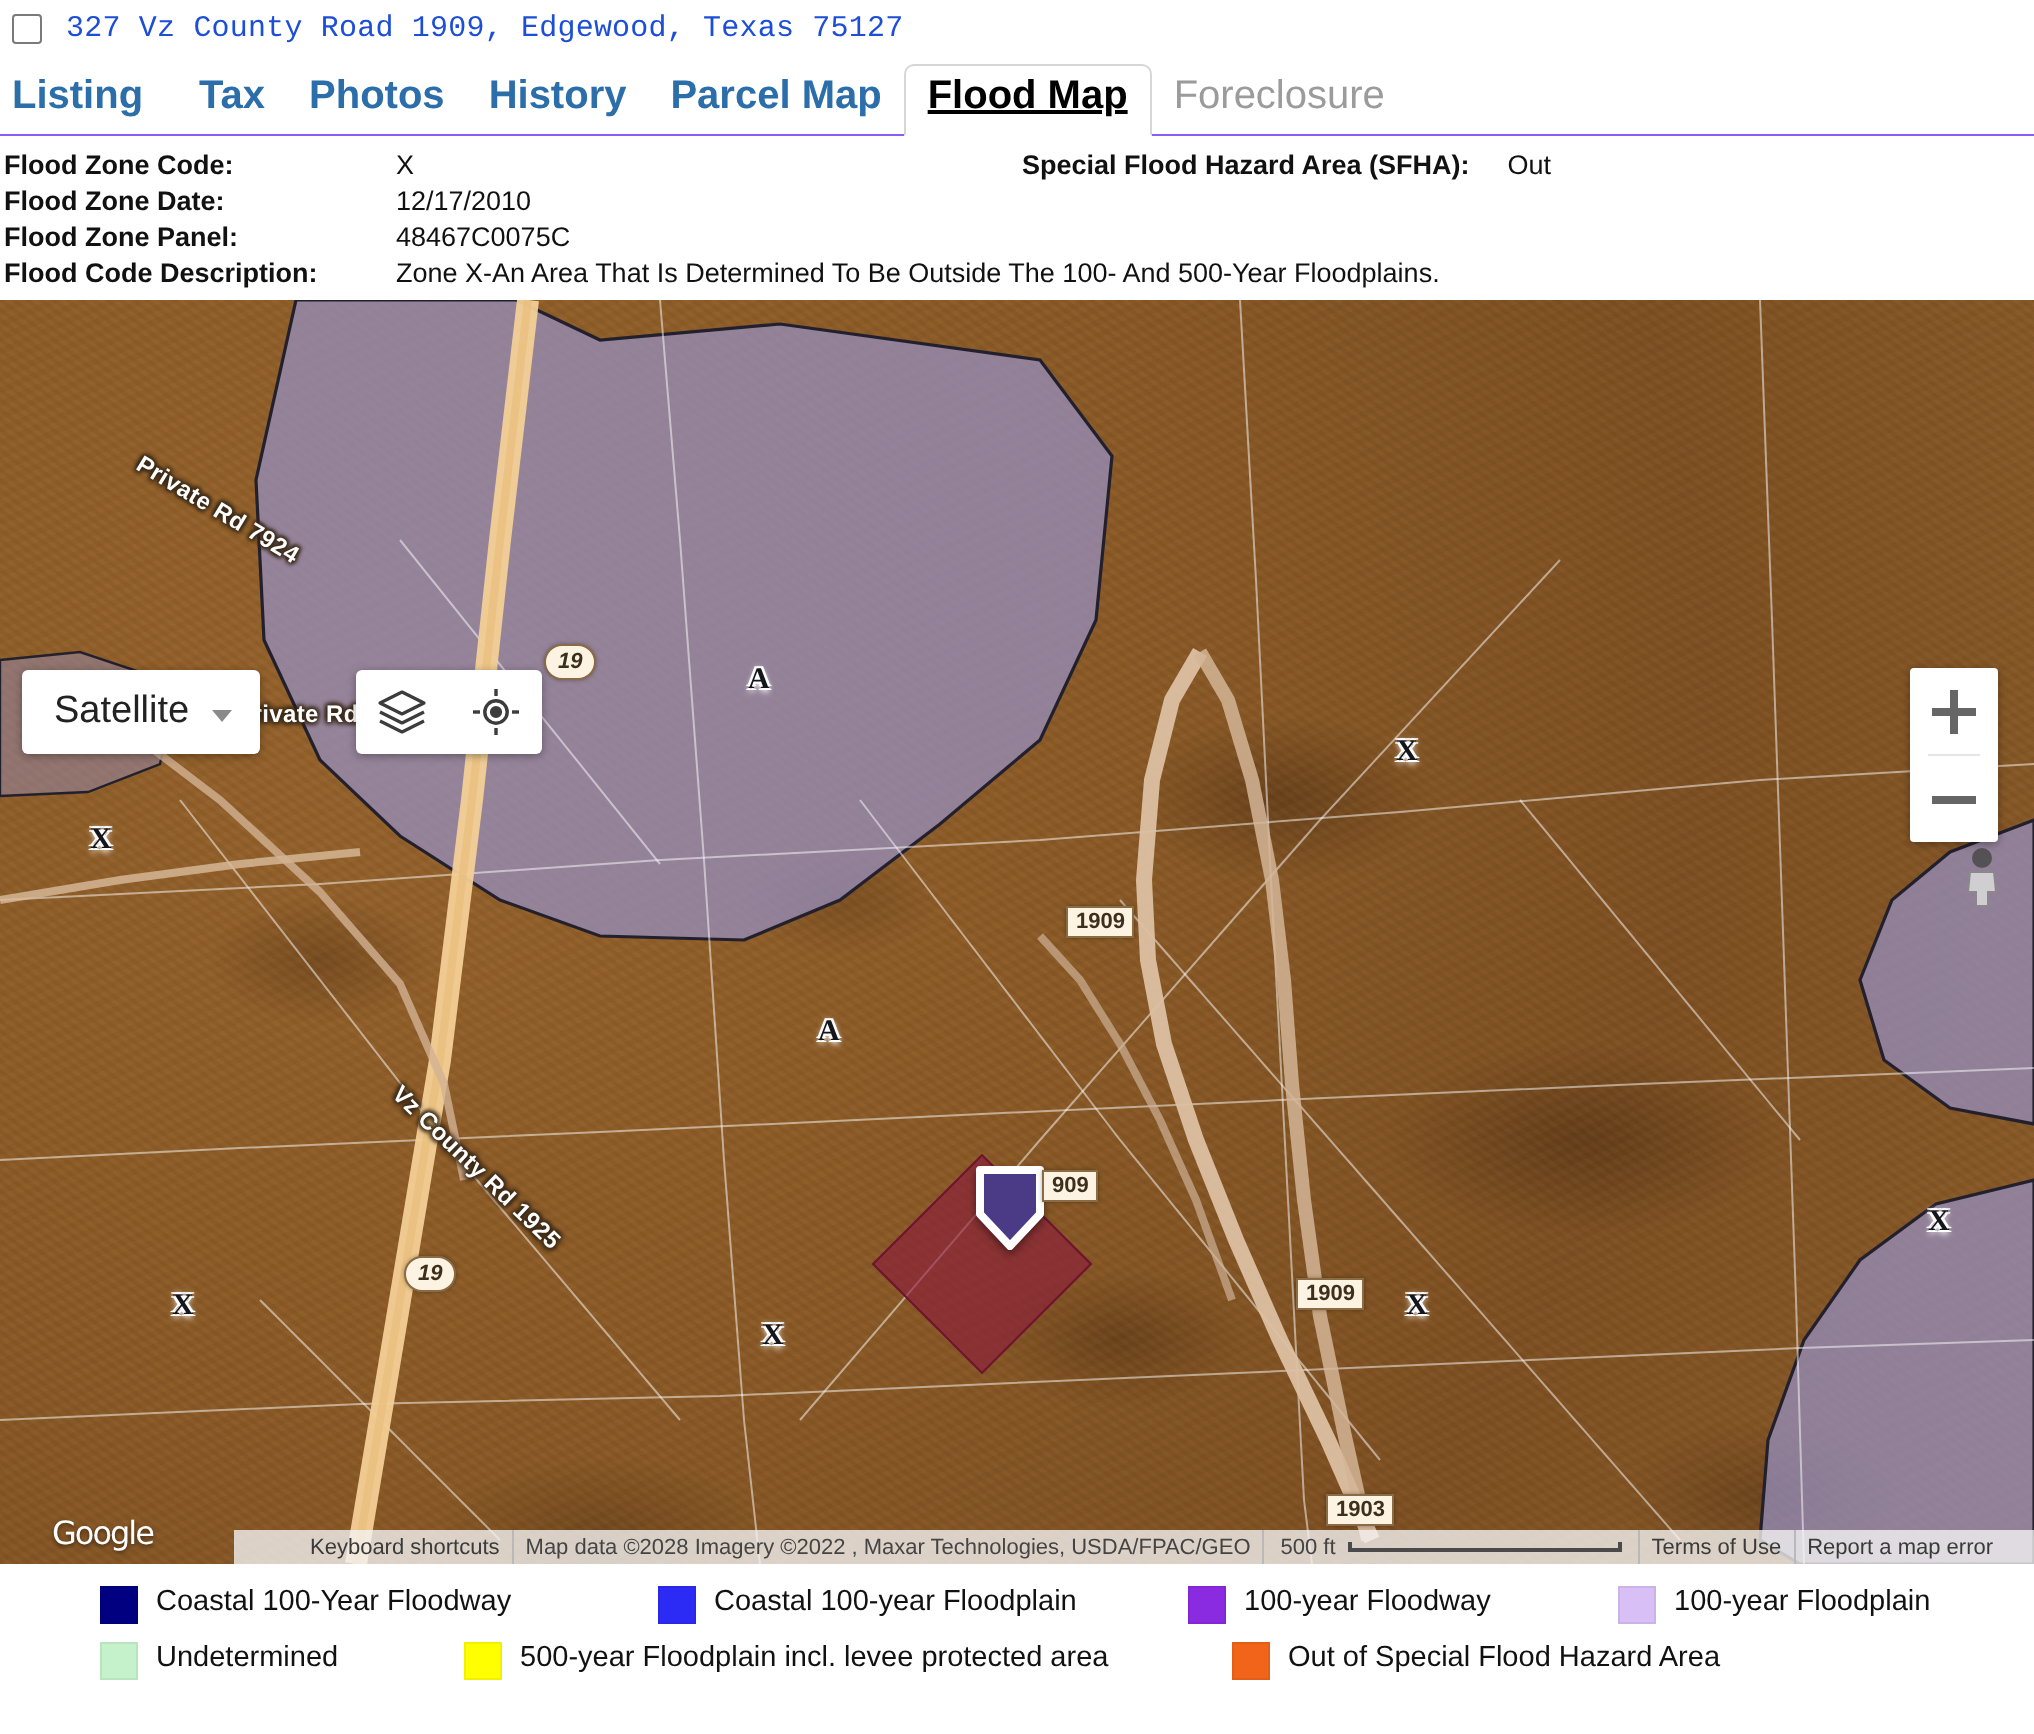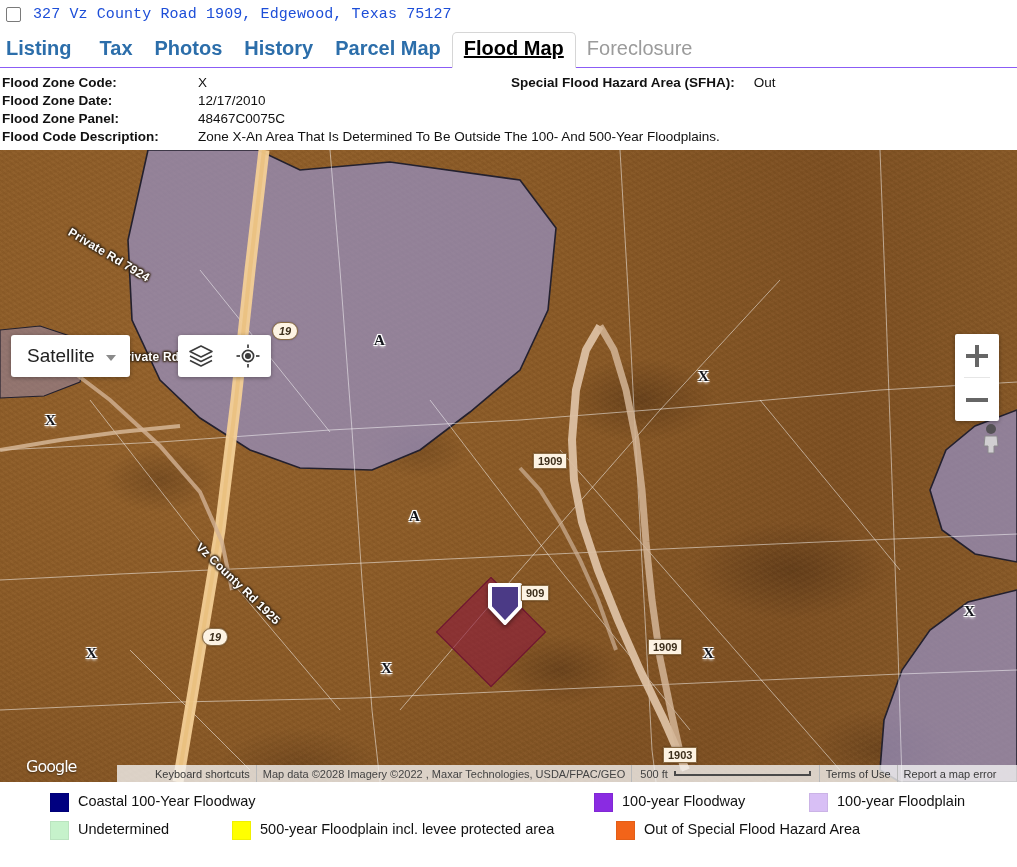--- a/index.html
+++ b/index.html
@@ -541,20 +541,24 @@
   </div>
 </div>
 
 <div class="legend">
   <div id="legend-rows">
       <div class="legend-row" style="position: relative;">
         <div class="legend-item" style="position: absolute; left: 6px;">
           <span class="swatch" style="background: rgb(0, 0, 128);"></span>
           <span class="legend-label">Coastal 100-Year Floodway</span>
         </div>
+        <div class="legend-item" style="position: absolute; left: 285px;">
+          <span class="swatch" style="background: rgb(43, 43, 245);"></span>
+          <span class="legend-label">Coastal 100-year Floodplain</span>
+        </div>
         <div class="legend-item" style="position: absolute; left: 550px;">
           <span class="swatch" style="background: rgb(138, 43, 226);"></span>
           <span class="legend-label">100-year Floodway</span>
         </div>
         <div class="legend-item" style="position: absolute; left: 765px;">
           <span class="swatch" style="background: rgb(216, 191, 245);"></span>
           <span class="legend-label">100-year Floodplain</span>
         </div>
       </div>
       <div class="legend-row" style="position: relative;">

